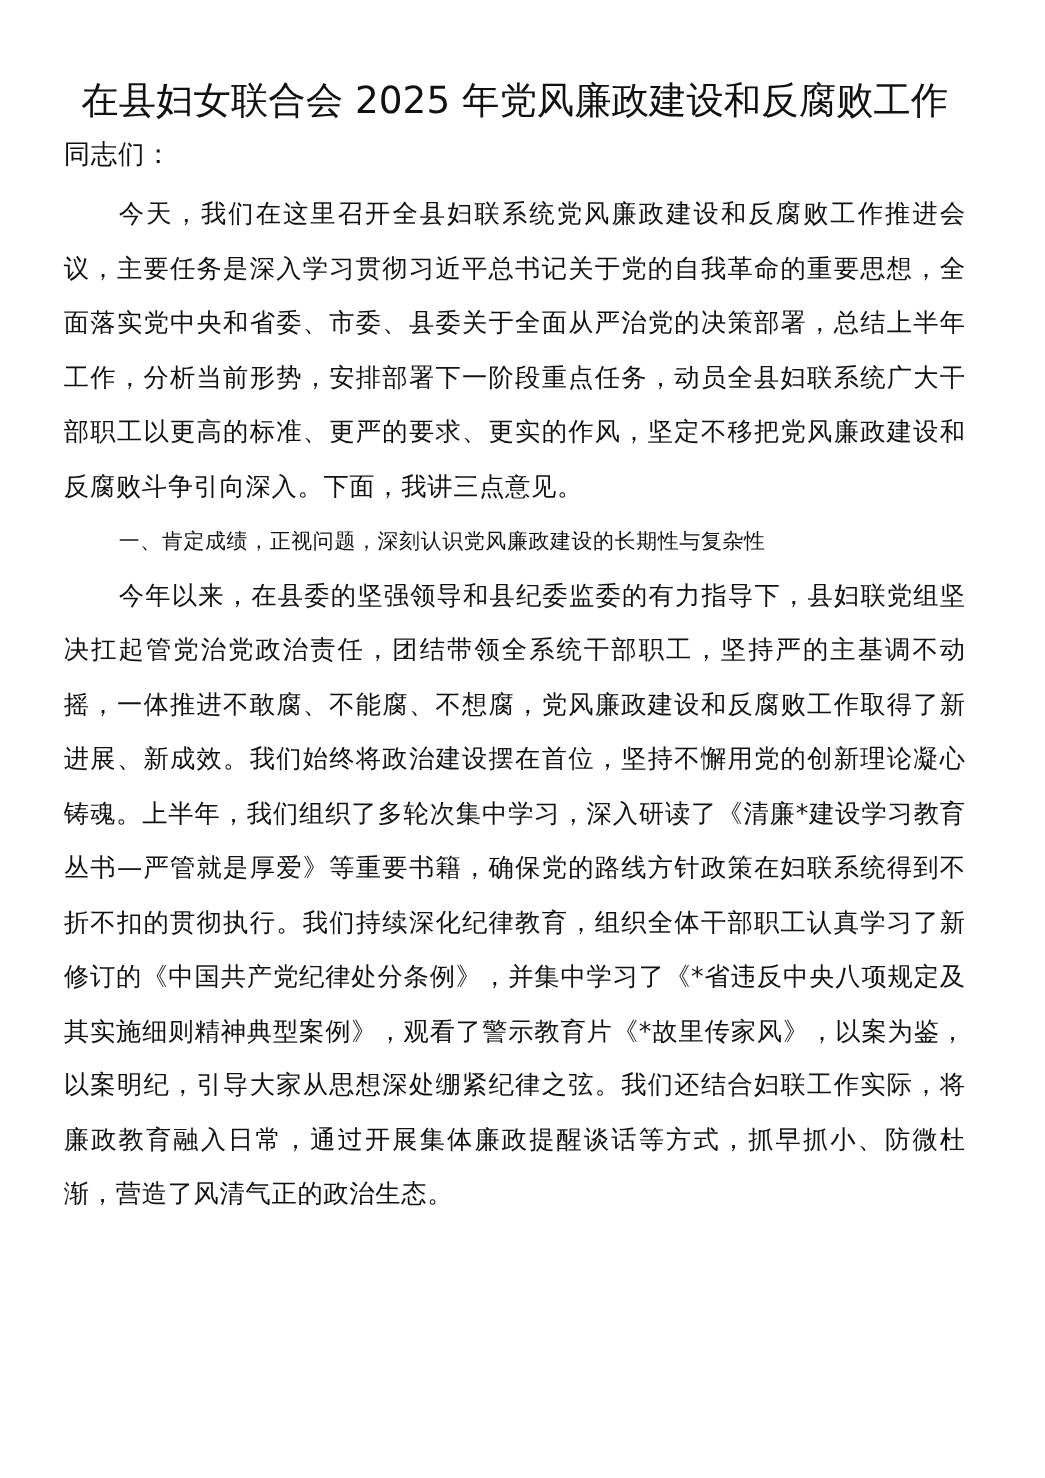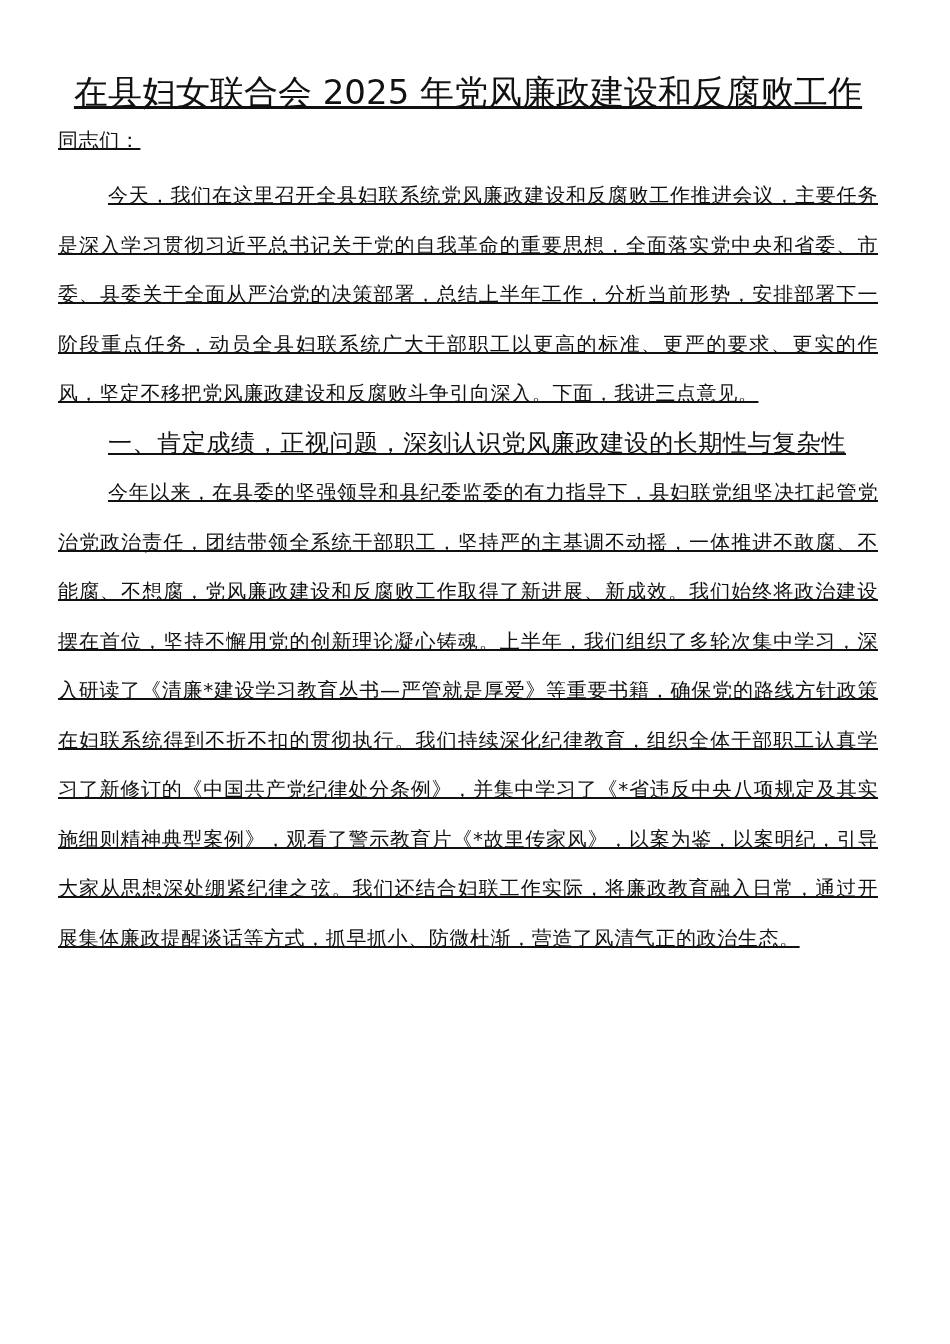--- a/index.html
+++ b/index.html
@@ -13,53 +13,52 @@
       overflow: hidden;
       position: relative;
       color: #111111;
       font-family: "DejaVu Sans", "Liberation Sans", sans-serif;
     }
     .page {
       position: absolute;
       left: 58px;
       top: 68px;
       width: 820px;
-      text-decoration: underline;
     }
     .title {
       text-align: center;
       font-size: 34px;
       line-height: 48px;
       font-weight: normal;
       margin: 0;
       letter-spacing: 0px;
       white-space: nowrap;
     }
     .title-line {
       display: block;
     }
     .salutation {
-      font-size: 20px;
+      font-size: 24px;
       line-height: 49px;
       margin: 0;
       letter-spacing: 0.6px;
     }
     .para {
-      font-size: 20px;
+      font-size: 23px;
       line-height: 49.5px;
       margin: 0;
       text-indent: 50px;
       text-align: justify;
       letter-spacing: 0.6px;
     }
     .para.first {
       margin-top: 6px;
     }
     .heading {
-      font-size: 24px;
+      font-size: 19px;
       line-height: 49.5px;
       margin: 0;
       text-indent: 50px;
       letter-spacing: 0.6px;
       white-space: nowrap;
     }
     .para.gap {
       margin-top: 4px;
     }
   </style>

